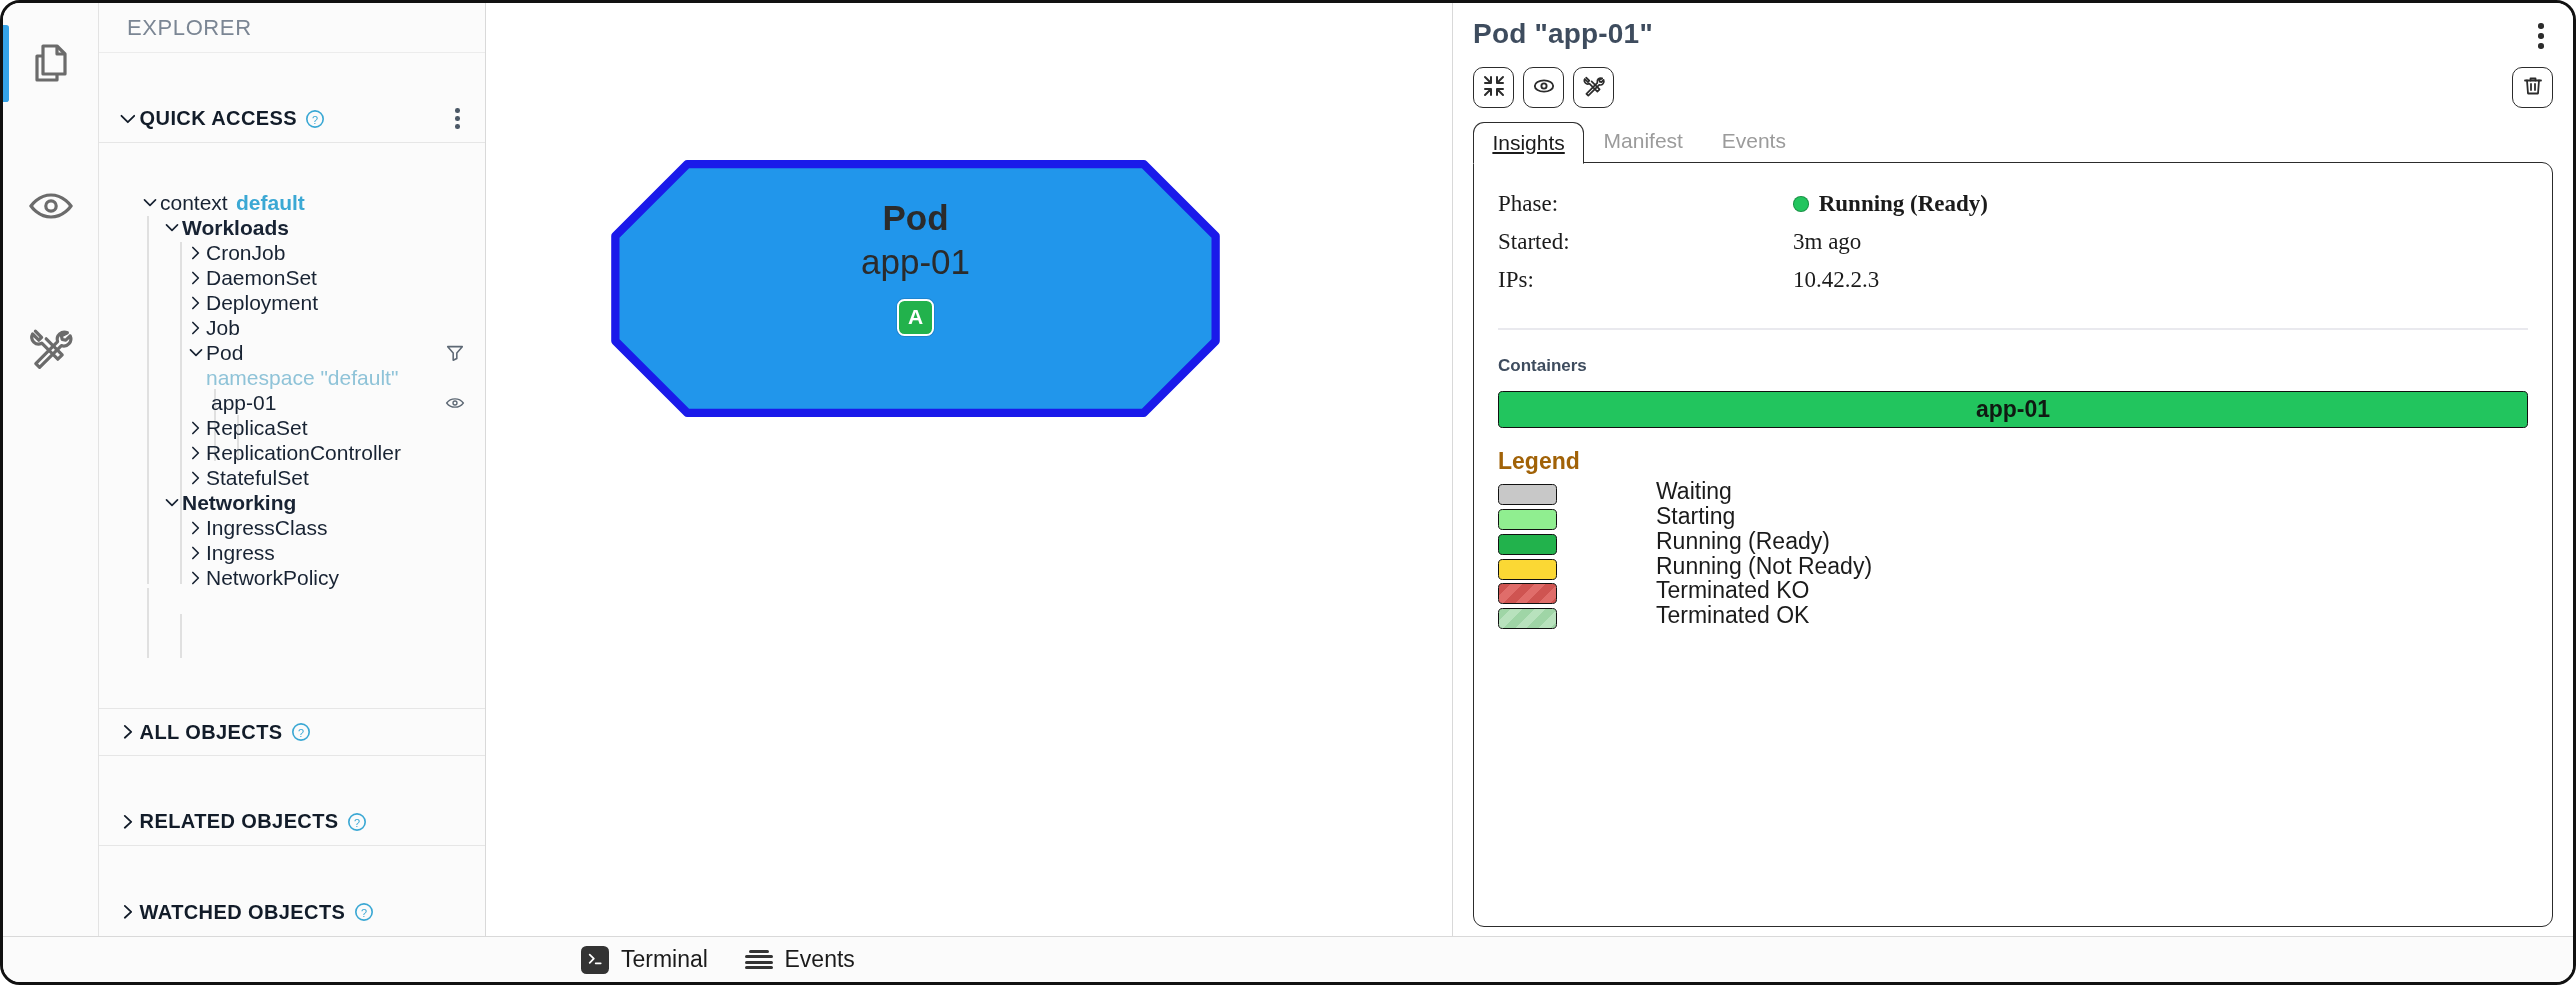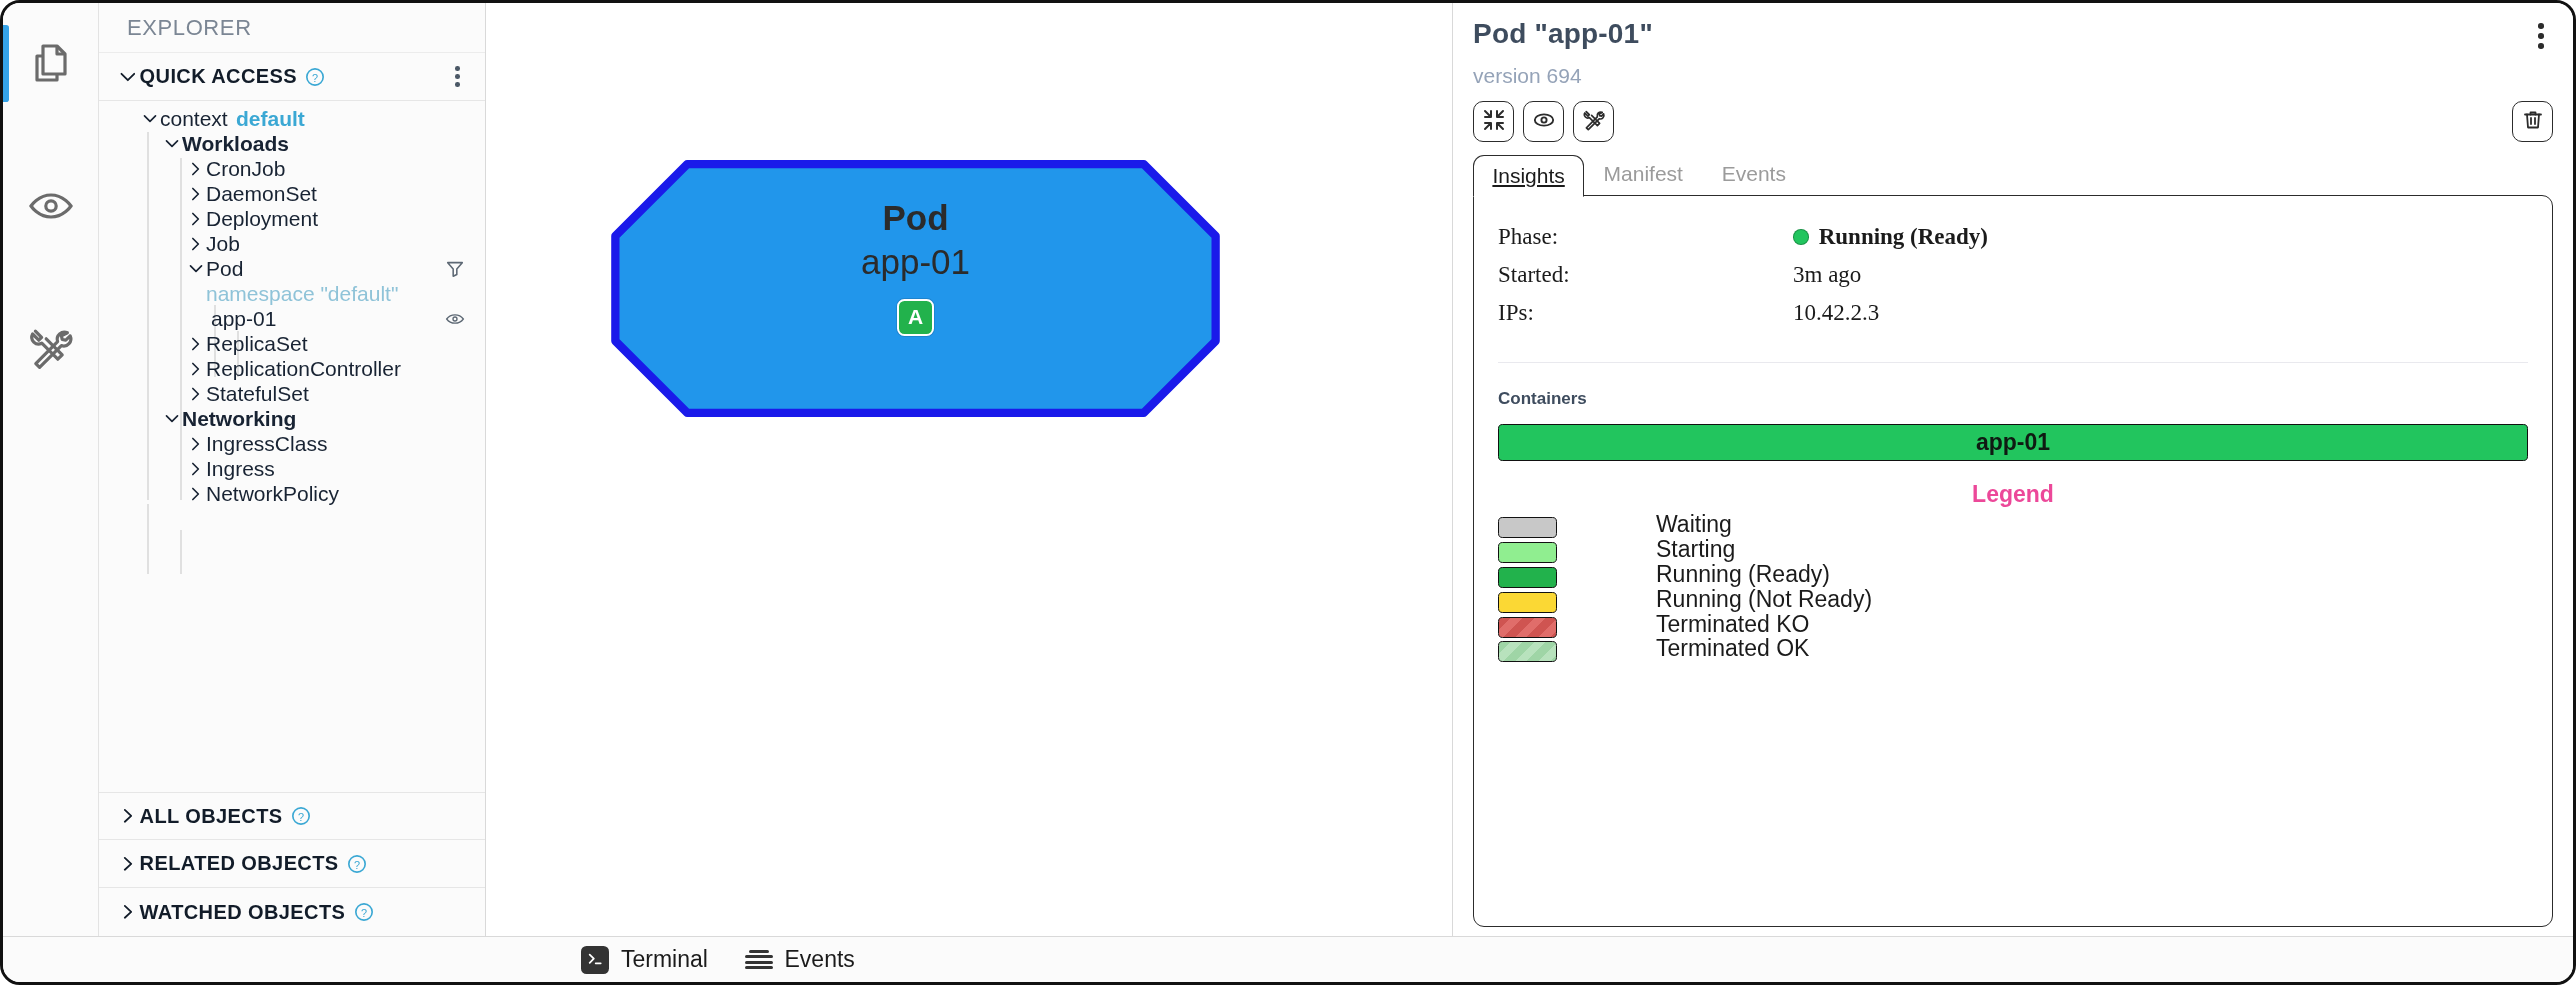--- a/index.html
+++ b/index.html
@@ -62,20 +62,21 @@
 
   
   .sidebar {
     width: 387px;
     flex: 0 0 387px;
     background: #fbfbfb;
     border-right: 1.8px solid #d9d9d9;
     display: flex;
     flex-direction: column;
     min-height: 0;
+    gap: 42px;
   }
   .explorer-title {
     height: 50px;
     display: flex;
     align-items: center;
     padding-left: 28px;
     font-size: 22px;
     letter-spacing: 0.6px;
     color: #7b8694;
     border-bottom: 0.9px solid #ececec;
@@ -288,23 +289,22 @@
     justify-content: center;
     font-size: 23px;
     font-weight: bold;
     color: #0f1a12;
     cursor: pointer;
   }
 
   .legend-title {
     font-size: 23px;
     font-weight: bold;
-    color: #ec4899;
+    color: #a16207;
     margin: 20px 0 7.4px 0;
-    text-align: center;
   }
   .legend-row {
     display: flex;
     align-items: flex-end;
     height: 23px;
     margin-bottom: 1.8px;
   }
   .swatch {
     width: 59px; height: 21px;
     border: 1.8px solid #111111;
@@ -621,21 +621,20 @@
 
       <div class="dp-title-row">
         <div class="dp-title">Pod "app-01"</div>
         <span class="dp-kebab">
             <i></i>
             <i></i>
             <i></i>
           </span>
       </div>
 
-      <div class="dp-version">version 694</div>
 
       <div class="dp-toolbar">
         <div class="tool-btn">
           <span>
             <svg viewBox="0 0 24 24" fill="none" stroke="#2c2c2c" stroke-width="2" stroke-linecap="round" stroke-linejoin="round">
               <path d="M3 3l6 6M9 3v6H3"></path>
               <path d="M21 3l-6 6M15 3v6h6"></path>
               <path d="M3 21l6-6M9 21v-6H3"></path>
               <path d="M21 21l-6-6M15 21v-6h6"></path>
             </svg>

